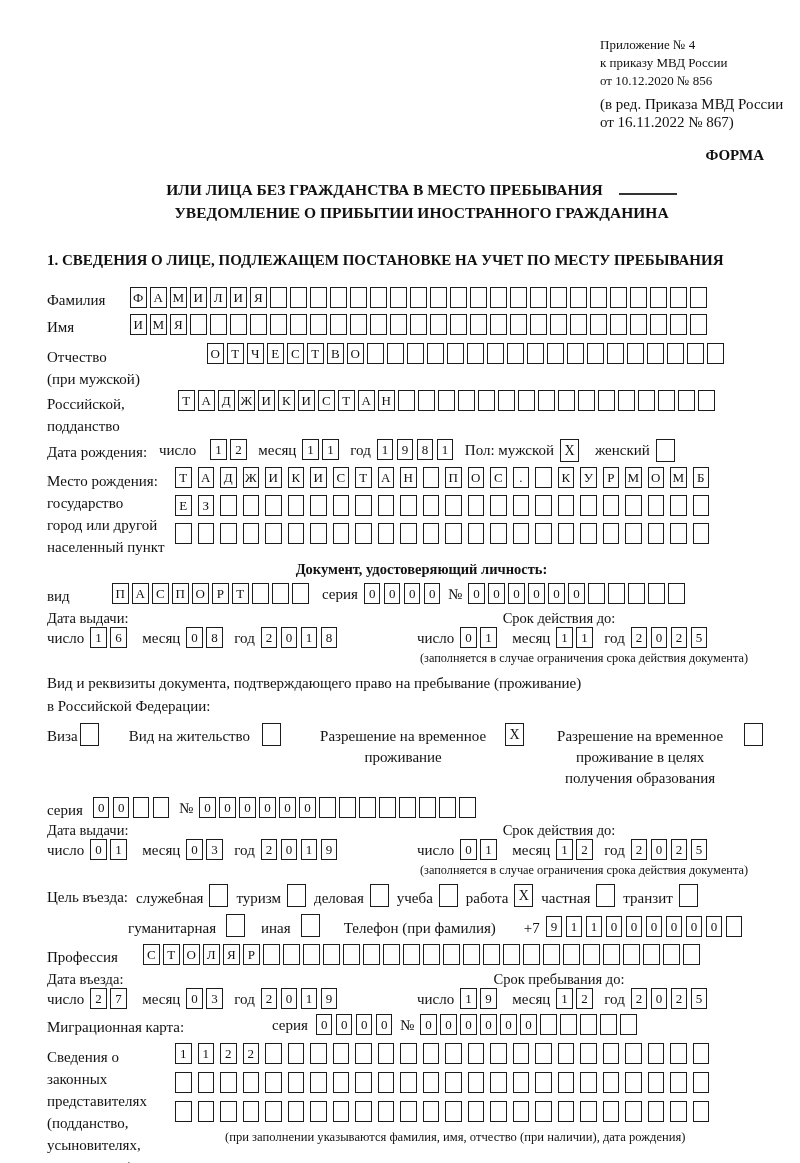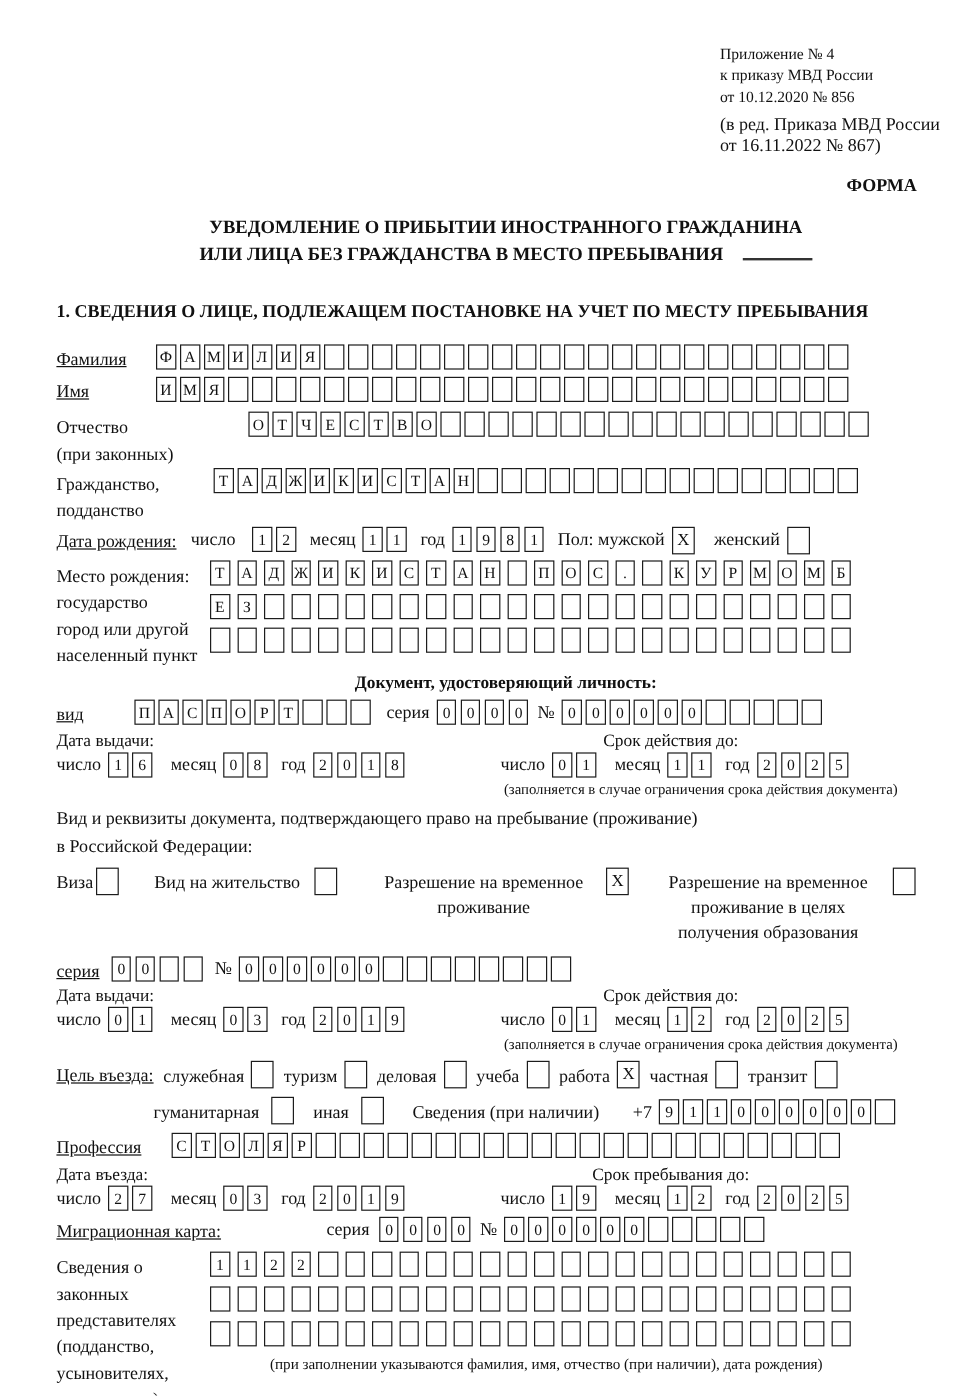--- a/index.html
+++ b/index.html
@@ -18,21 +18,21 @@
   .forma { text-align: right; padding-right: 32px; font-weight: bold; font-size: 15px; margin-top: 16px; }
 
   
   .title { text-align: center; font-weight: bold; font-size: 15.5px; line-height: 23px; margin-top: 14px; }
   .blank-line { display: inline-block; width: 58px; border-bottom: 2px solid #333; margin-left: 16px; height: 14px; }
 
   .sec { font-weight: bold; font-size: 15px; margin-top: 28px; margin-bottom: 18px; }
 
   
   .row { display: flex; align-items: flex-start; margin-bottom: 4px; }
-  .lbl { flex: 0 0 auto; padding-top: 3px; line-height: 20px; text-decoration: underline; }
+  .lbl { flex: 0 0 auto; padding-top: 3px; line-height: 20px; }
   .lblcol { flex: 0 0 auto; line-height: 22px; padding-top: 3px; }
   .boxes { display: flex; flex-wrap: nowrap; flex: 0 0 auto; }
   .cell {
     flex: 0 0 auto; width: 16.5px; height: 21px;
     border: 1.5px solid #1c1c1c; margin-right: 3.5px;
     display: inline-flex; align-items: center; justify-content: center;
     font-size: 13px; line-height: 18px; background: #fff;
   }
   .wide .cell { margin-right: 6px; }
   .checkbox {
@@ -93,22 +93,22 @@
     <div>к приказу МВД России</div>
     <div>от 10.12.2020 № 856</div>
     <div class="edition">
       <div>(в ред. Приказа МВД России</div>
       <div>от 16.11.2022 № 867)</div>
     </div>
   </div>
   <div class="forma">ФОРМА</div>
 
   <div class="title">
+    <div><span>ИЛИ ЛИЦА БЕЗ ГРАЖДАНСТВА В МЕСТО ПРЕБЫВАНИЯ</span><span class="blank-line"></span></div>
     <div>УВЕДОМЛЕНИЕ О ПРИБЫТИИ ИНОСТРАННОГО ГРАЖДАНИНА</div>
-    <div><span>ИЛИ ЛИЦА БЕЗ ГРАЖДАНСТВА В МЕСТО ПРЕБЫВАНИЯ</span><span class="blank-line"></span></div>
   </div>
 
   <div class="sec">1. СВЕДЕНИЯ О ЛИЦЕ, ПОДЛЕЖАЩЕМ ПОСТАНОВКЕ НА УЧЕТ ПО МЕСТУ ПРЕБЫВАНИЯ</div>
 
   <div class="row">
     <span class="lbl w83">Фамилия</span>
     <span class="boxes">
         <span class="cell">Ф</span>
         <span class="cell">А</span>
         <span class="cell">М</span>
@@ -172,21 +172,21 @@
         <span class="cell"></span>
         <span class="cell"></span>
         <span class="cell"></span>
         <span class="cell"></span>
       </span>
   </div>
 
   <div class="row" style="margin-bottom:0">
     <span class="lblcol w160">
       <span style="display:block">Отчество</span>
-      <span style="display:block">(при законных)</span>
+      <span style="display:block">(при мужской)</span>
     </span>
     <span class="boxes">
         <span class="cell">О</span>
         <span class="cell">Т</span>
         <span class="cell">Ч</span>
         <span class="cell">Е</span>
         <span class="cell">С</span>
         <span class="cell">Т</span>
         <span class="cell">В</span>
         <span class="cell">О</span>
@@ -206,21 +206,21 @@
         <span class="cell"></span>
         <span class="cell"></span>
         <span class="cell"></span>
         <span class="cell"></span>
         <span class="cell"></span>
       </span>
   </div>
 
   <div class="row" style="margin-bottom:2px">
     <span class="lblcol w131">
-      <span style="display:block">Гражданство,</span>
+      <span style="display:block">Российской,</span>
       <span style="display:block">подданство</span>
     </span>
     <span class="boxes">
         <span class="cell">Т</span>
         <span class="cell">А</span>
         <span class="cell">Д</span>
         <span class="cell">Ж</span>
         <span class="cell">И</span>
         <span class="cell">К</span>
         <span class="cell">И</span>
@@ -543,21 +543,21 @@
     <span class="mini">частная</span>
     <span class="checkbox gap8"></span>
     <span class="mini">транзит</span>
     <span class="checkbox"></span>
   </div>
   <div class="row purpose-row" style="margin-left:81px">
     <span class="mini" style="margin-right:10px">гуманитарная</span>
     <span class="checkbox gap16"></span>
     <span class="mini" style="margin-right:10px">иная</span>
     <span class="checkbox" style="margin-right:24px"></span>
-    <span class="mini" style="margin-right:28px">Сведения (при наличии)</span>
+    <span class="mini" style="margin-right:28px">Телефон (при фамилия)</span>
     <span class="mini">+7</span>
     <span class="boxes">
         <span class="cell">9</span>
         <span class="cell">1</span>
         <span class="cell">1</span>
         <span class="cell">0</span>
         <span class="cell">0</span>
         <span class="cell">0</span>
         <span class="cell">0</span>
         <span class="cell">0</span>

